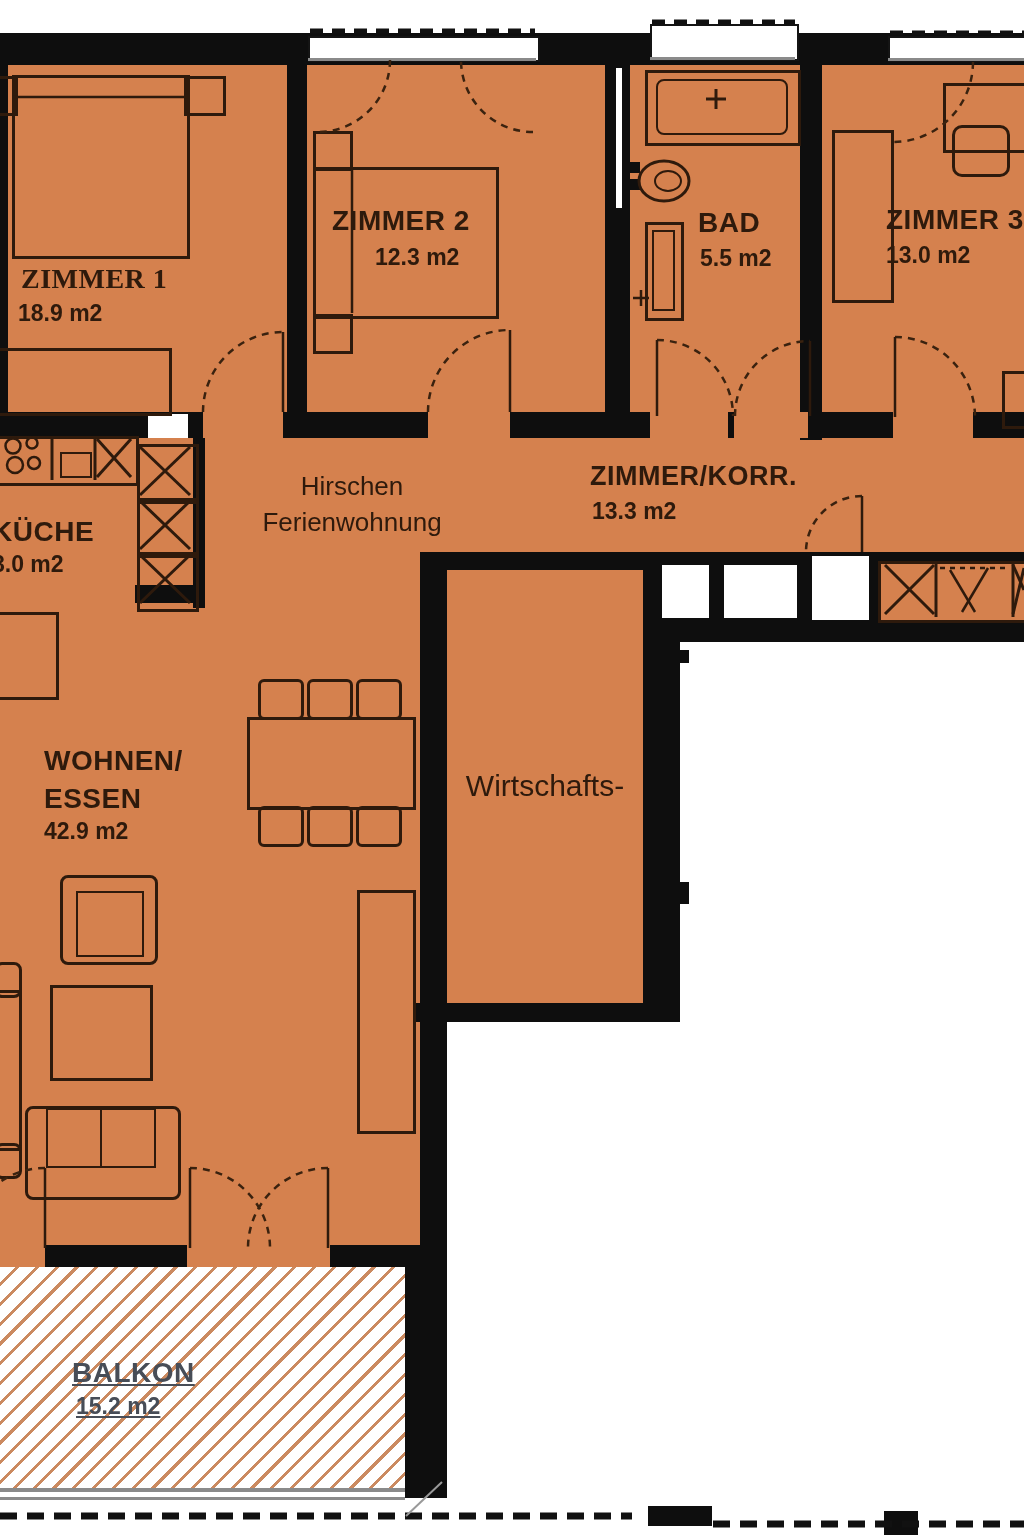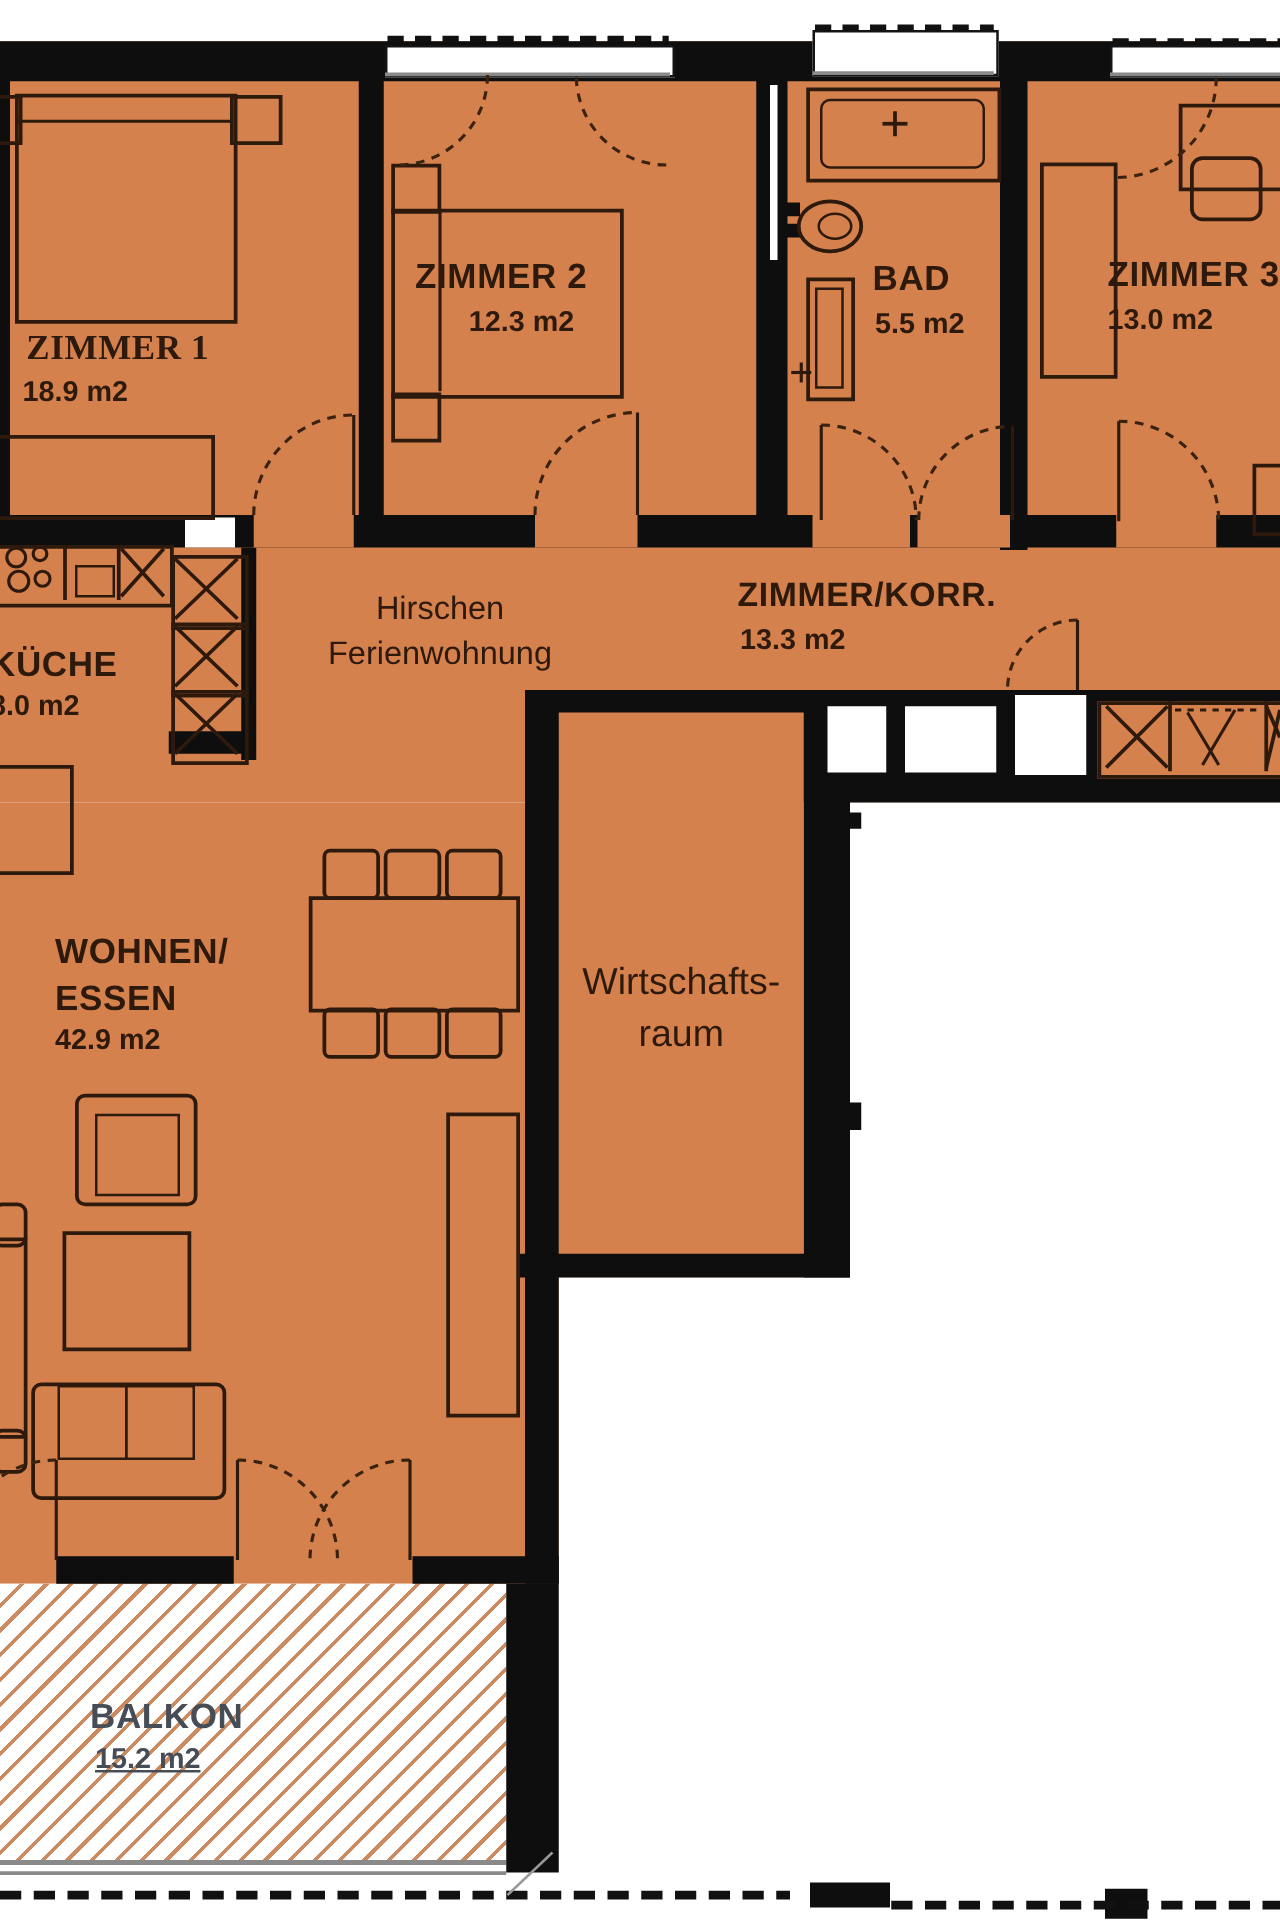--- a/index.html
+++ b/index.html
@@ -146,24 +146,23 @@
 
   <div class="abs label z5" style="left:590px;top:462px;font-size:27px;"><span>ZIMMER/KORR.</span></div>
   <div class="abs area z5" style="left:592px;top:498px;"><span>13.3 m2</span></div>
 
   <div class="abs label z5" style="left:44px;top:746px;"><span>WOHNEN/</span></div>
   <div class="abs label z5" style="left:44px;top:784px;"><span>ESSEN</span></div>
   <div class="abs area z5" style="left:44px;top:818px;"><span>42.9 m2</span></div>
 
   <div class="abs wr-label z5" style="left:447px;top:765px;width:196px;">
     <div>Wirtschafts-</div>
-    <div>raum</div>
   </div>
 
-  <div class="abs label balkon-label z5" style="left:72px;top:1358px;"><span>BALKON</span></div>
+  <div class="abs label balkon-label z5" style="left:72px;top:1358px;text-decoration:underline;"><span>BALKON</span></div>
   <div class="abs area balkon-label z5" style="left:76px;top:1393px;color:#474d57;text-decoration:underline;"><span>15.2 m2</span></div>
 
   <svg width="1024" height="1536" viewBox="0 0 1024 1536">
 
     <g stroke="#3a220f" stroke-width="2.5" fill="none" stroke-dasharray="7 6">
       <path d="M 203 412 A 80 80 0 0 1 283 332"></path>
       <path d="M 428 412 A 82 82 0 0 1 510 330"></path>
       <path d="M 657 340 A 76 76 0 0 1 733 416"></path>
       <path d="M 735 416 A 75 75 0 0 1 810 341"></path>
       <path d="M 895 337 A 80 80 0 0 1 975 417"></path>

